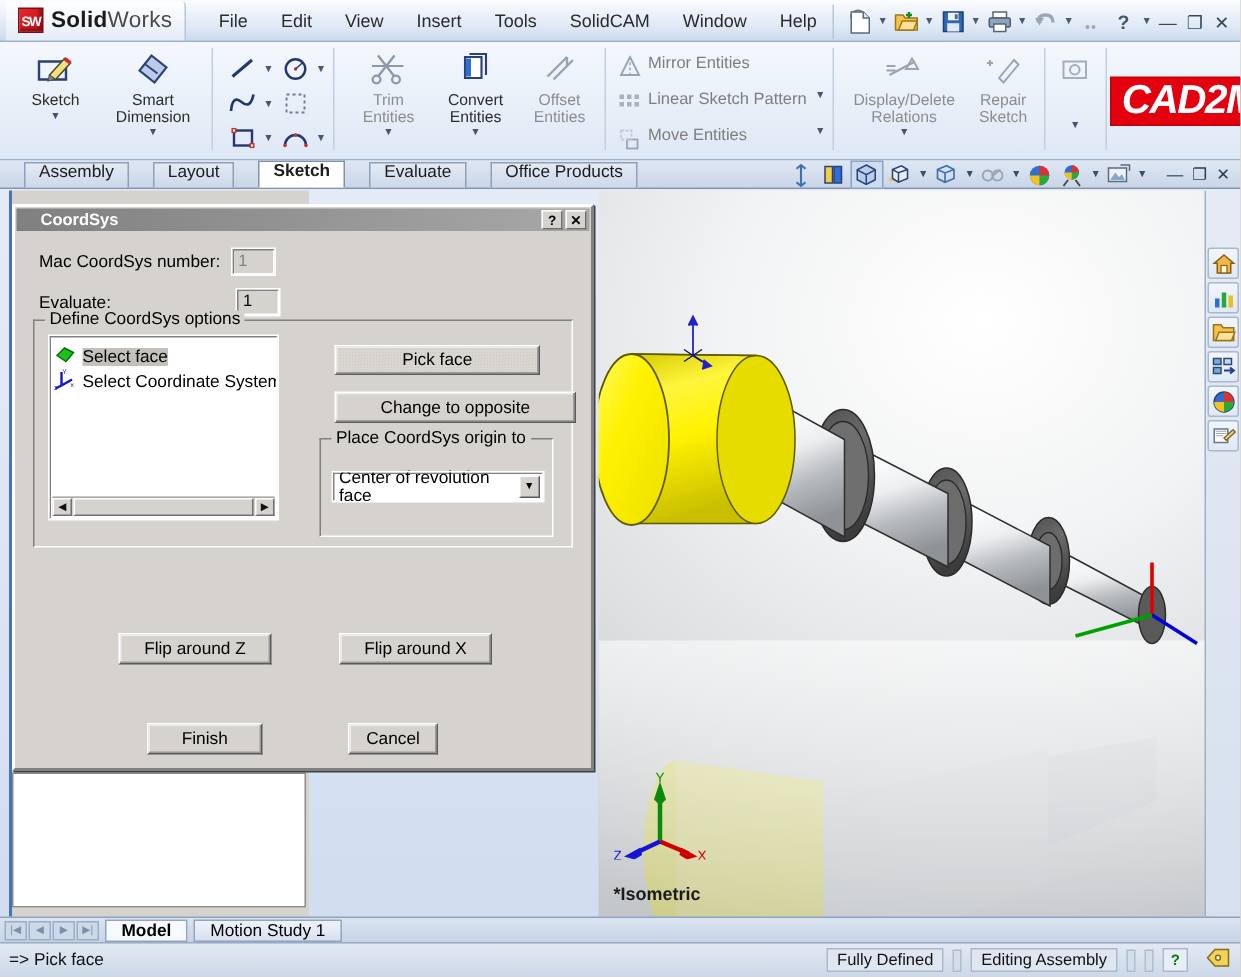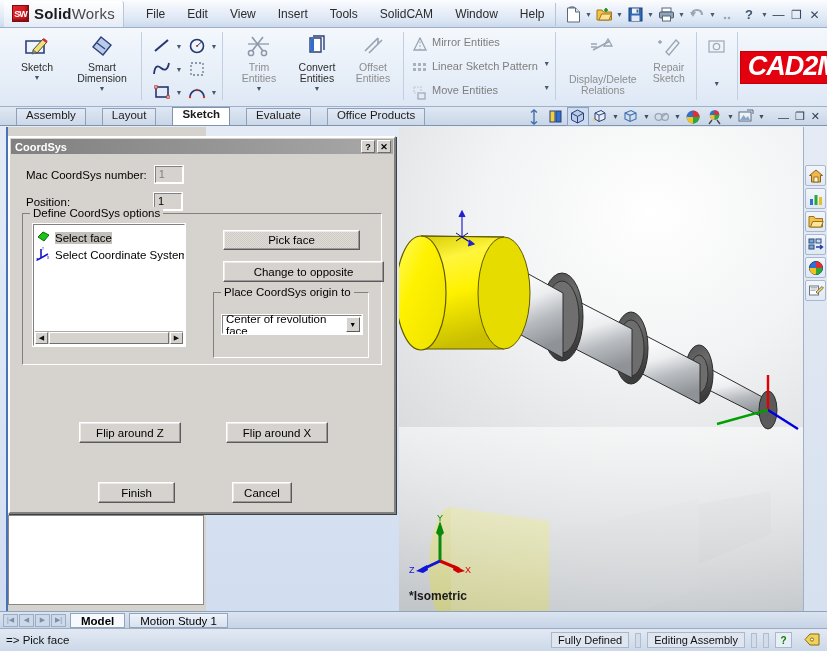--- a/index.html
+++ b/index.html
@@ -153,21 +153,21 @@
     position:absolute; left:8px; top:136px; width:388px; height:378px;
     background:#d6d3ce;
     border: 2px solid #d6d3ce;
     border-top-color:#ffffff; border-left-color:#ffffff;
     border-right-color:#808080; border-bottom-color:#808080;
     box-shadow: 1px 1px 0 #404040;
   }
   .dlg-tb {
     height:15px; margin:1px;
     background: linear-gradient(90deg,#808080 0%, #a8a8a8 100%);
-    display:flex; align-items:center; padding:0 2px 0 4px;
+    display:flex; align-items:center; padding:0 2px 0 16px;
   }
   .dlg-tb .t { color:#fff; font-weight:bold; font-size:11px; flex:1; }
   .tbbtn {
     width:14px; height:13px; background:#d6d3ce;
     border:1px solid #fff; border-right-color:#6e6e6e; border-bottom-color:#6e6e6e;
     font-size:9px; font-weight:bold; color:#000;
     display:flex; align-items:center; justify-content:center; margin-left:2px;
   }
   .frow { display:flex; align-items:center; margin: 10px 0 0 16px; }
   .frow label { font-size:11.5px; color:#000; }
@@ -620,21 +620,21 @@
                 <rect x="2" y="2" width="7" height="6" fill="none" stroke="#c3cad4" stroke-width="1.2" stroke-dasharray="2 1"></rect>
               </svg>
             </div>
           <div class="tlbl">Move Entities</div>
           <div class="sarr" style="margin-left:auto;">▼</div>
         </div>
       </div>
     </div>
 
     <div class="rgrp" style="padding-left:6px;">
-      <div class="bigbtn" style="width:84px;gap:12px;">
+      <div class="bigbtn" style="width:84px;">
         <div class="ic">
           <svg width="30" height="24" viewBox="0 0 30 24">
               <path d="M5 14 L22 5" stroke="#9aa5b3" stroke-width="1.5"></path>
               <path d="M3 8 L9 8 M3 11 L9 11" stroke="#9aa5b3" stroke-width="1.3"></path>
               <path d="M20 3 L24 10 L16 10 Z" fill="none" stroke="#9aa5b3" stroke-width="1.3"></path>
             </svg>
           </div>
         <div class="lbl dim">
           <span>Display/Delete</span><br>
           <span>Relations</span>
@@ -918,21 +918,21 @@
       <div class="tbbtn">?</div>
       <div class="tbbtn">✕</div>
     </div>
 
     <div class="frow" style="margin-top:12px;">
       <label>Mac CoordSys number:</label>
       <div class="tfield" style="margin-left:8px;">1</div>
     </div>
 
     <div class="frow" style="margin-top:10px;">
-      <label>Position:</label>
+      <label>Evaluate:</label>
       <div class="tfield editable" style="margin-left:84px;">1</div>
     </div>
 
     <div class="grp" style="left:12px; top:75px; width:360px; height:152px;">
       <div class="gtitle">Define CoordSys options</div>
 
       <div class="listbox">
         <div class="litem sel" style="margin-top:4px;">
           <span>
             <svg width="15" height="13" viewBox="0 0 15 13">

